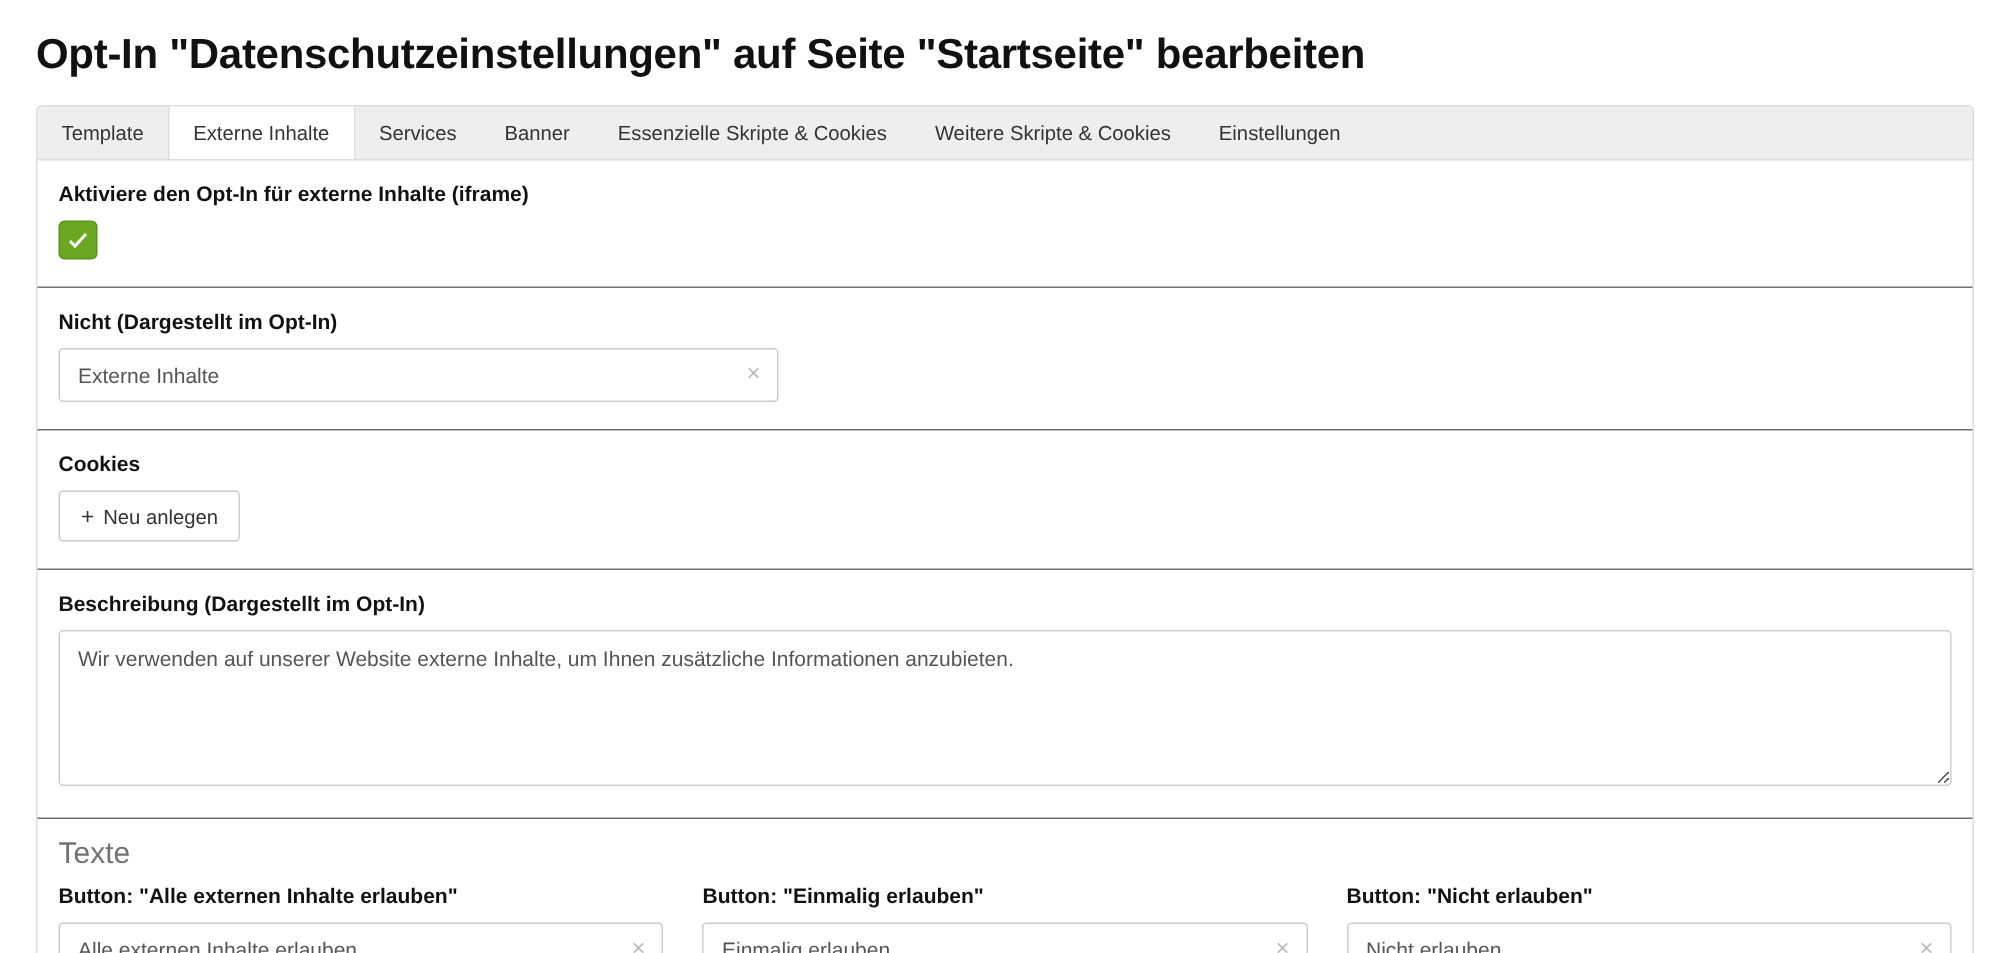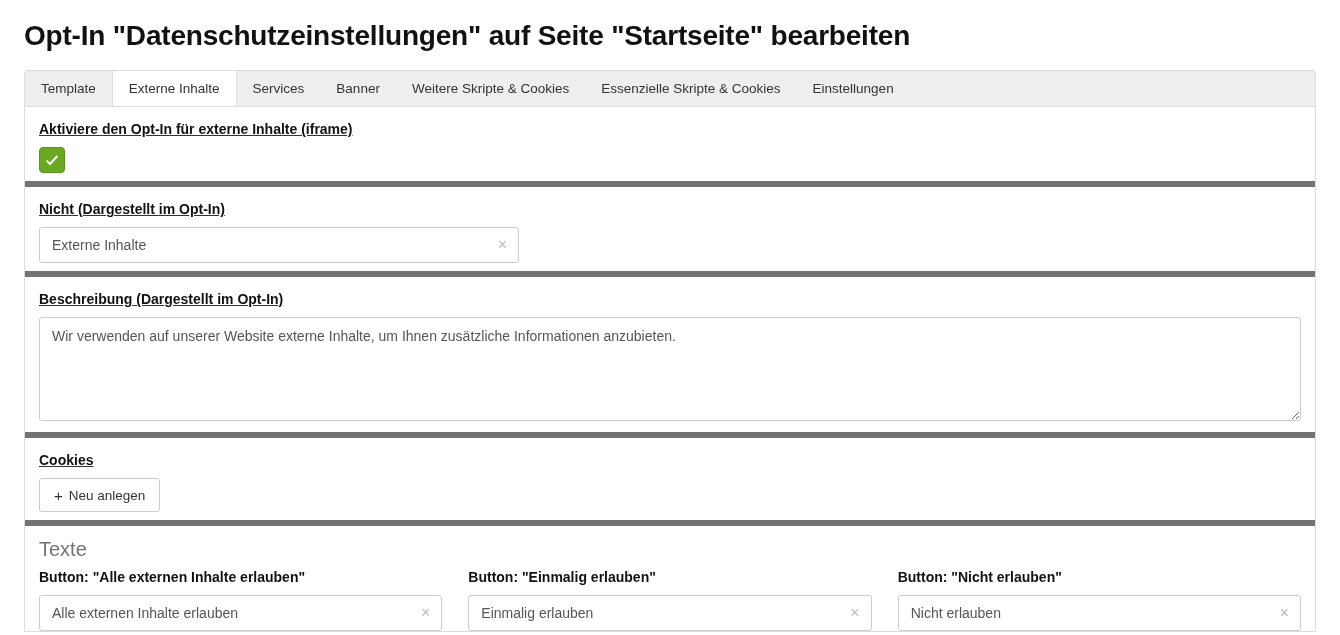--- a/index.html
+++ b/index.html
@@ -35,23 +35,22 @@
   border-left: 1px solid #ddd;
   border-right: 1px solid #ddd;
   position: relative;
   top: 0;
 }
 .panel {
   border: 1px solid #ddd;
   border-top: none;
 }
 .section {
-  padding: 14px 14px 8px 14px;
-  border-bottom: 6px solid #737373;
-  text-decoration: underline;
+  padding: 14px 14px 18px 14px;
+  border-bottom: 1px solid #737373;
 }
 .section:last-child { border-bottom: none; }
 .label {
   font-weight: 700;
   font-size: 14px;
   color: #111;
   margin-bottom: 10px;
 }
 .checkbox {
   width: 26px;
@@ -140,22 +139,22 @@
 </head>
 <body>
 
 <h1>Opt-In "Datenschutzeinstellungen" auf Seite "Startseite" bearbeiten</h1>
 
 <div class="tabs">
   <div class="tab">Template</div>
   <div class="tab active">Externe Inhalte</div>
   <div class="tab">Services</div>
   <div class="tab">Banner</div>
+  <div class="tab">Essenzielle Skripte &amp; Cookies</div>
   <div class="tab">Weitere Skripte &amp; Cookies</div>
-  <div class="tab">Essenzielle Skripte &amp; Cookies</div>
   <div class="tab">Einstellungen</div>
 </div>
 
 <div class="panel">
 
   <div class="section">
     <div class="label">Aktiviere den Opt-In für externe Inhalte (iframe)</div>
     <div class="checkbox">
       <svg viewBox="0 0 24 24">
           <polyline points="4 13 9 18 20 6"></polyline>
@@ -167,30 +166,30 @@
     <div class="label">Nicht (Dargestellt im Opt-In)</div>
     <div class="input-clearable">
       <input type="text" value="Externe Inhalte" style="">
       <button class="clear-btn">
         <span>×</span>
       </button>
     </div>
   </div>
 
   <div class="section">
-    <div class="label">Beschreibung (Dargestellt im Opt-In)</div>
-    <textarea style="">Wir verwenden auf unserer Website externe Inhalte, um Ihnen zusätzliche Informationen anzubieten.</textarea>
-  </div>
-
-  <div class="section">
     <div class="label">Cookies</div>
     <button class="btn">
       <span class="plus">+</span>
       <span>Neu anlegen</span>
     </button>
+  </div>
+
+  <div class="section">
+    <div class="label">Beschreibung (Dargestellt im Opt-In)</div>
+    <textarea style="">Wir verwenden auf unserer Website externe Inhalte, um Ihnen zusätzliche Informationen anzubieten.</textarea>
   </div>
 
   <div class="texte-section">
     <div class="subheading">Texte</div>
     <div class="row3">
       <div class="col">
         <div class="label">Button: "Alle externen Inhalte erlauben"</div>
         <div class="input-clearable">
           <input type="text" value="Alle externen Inhalte erlauben" style="">
           <button class="clear-btn"><span>×</span></button>

